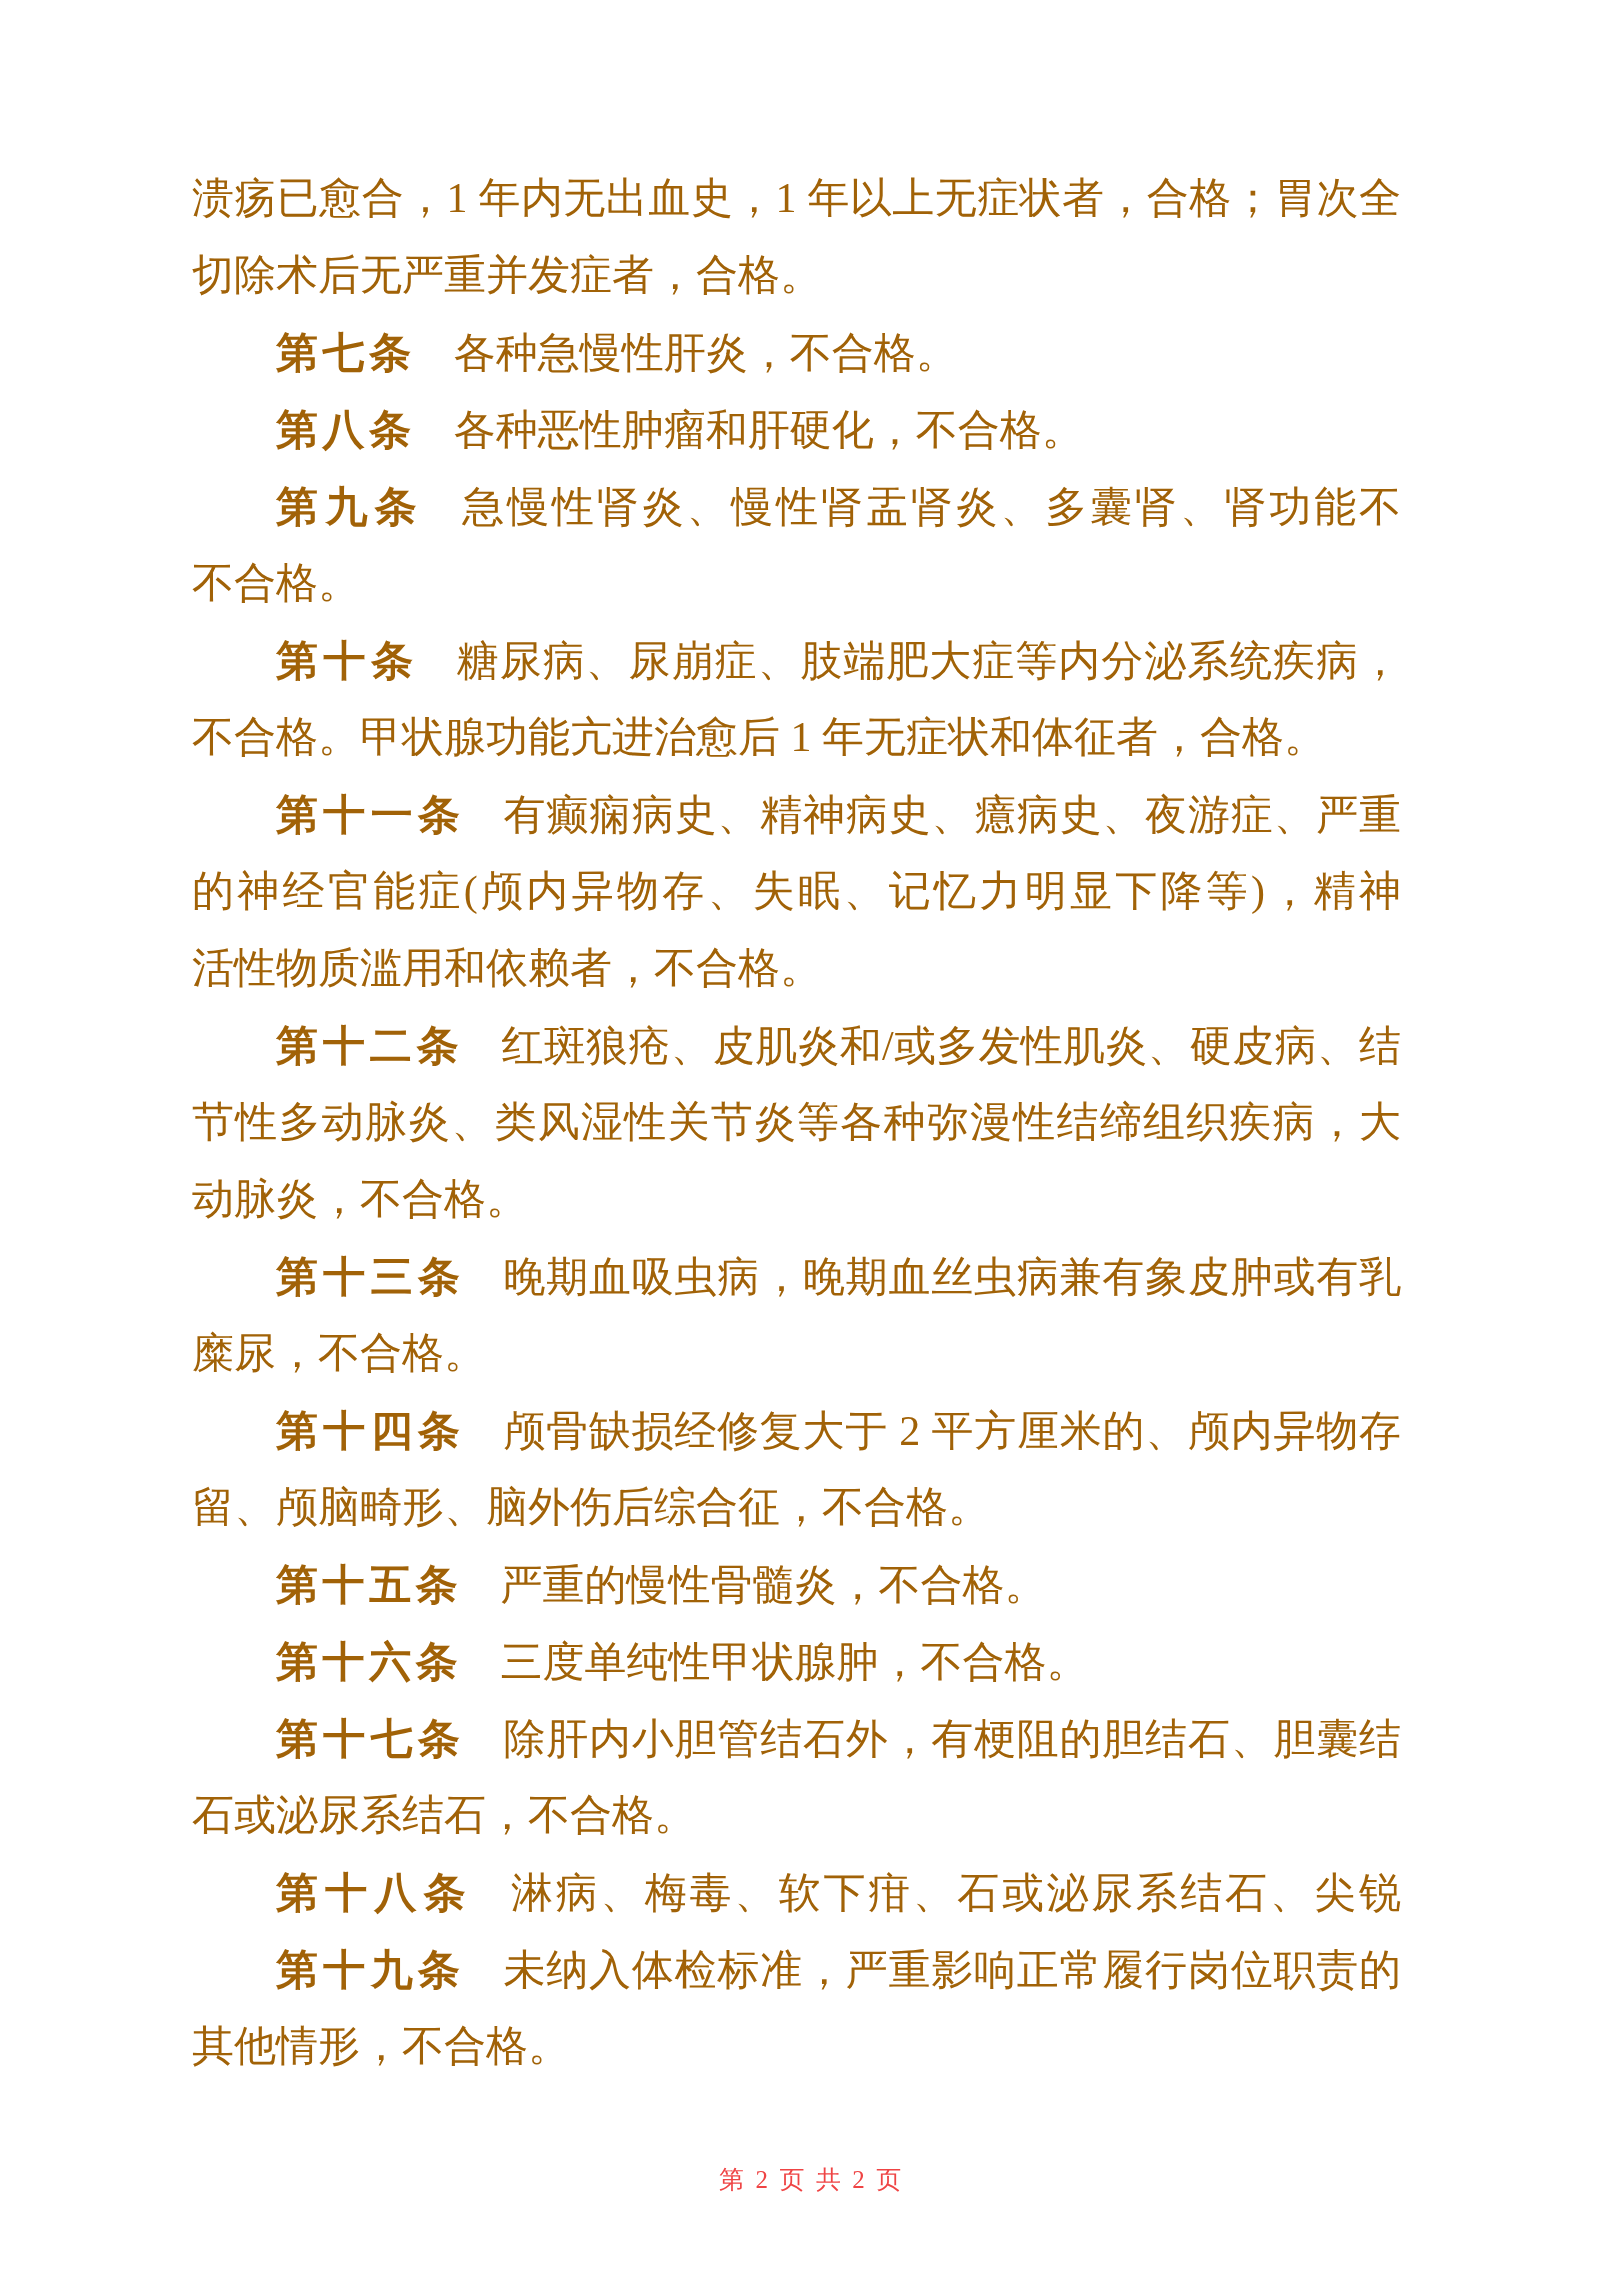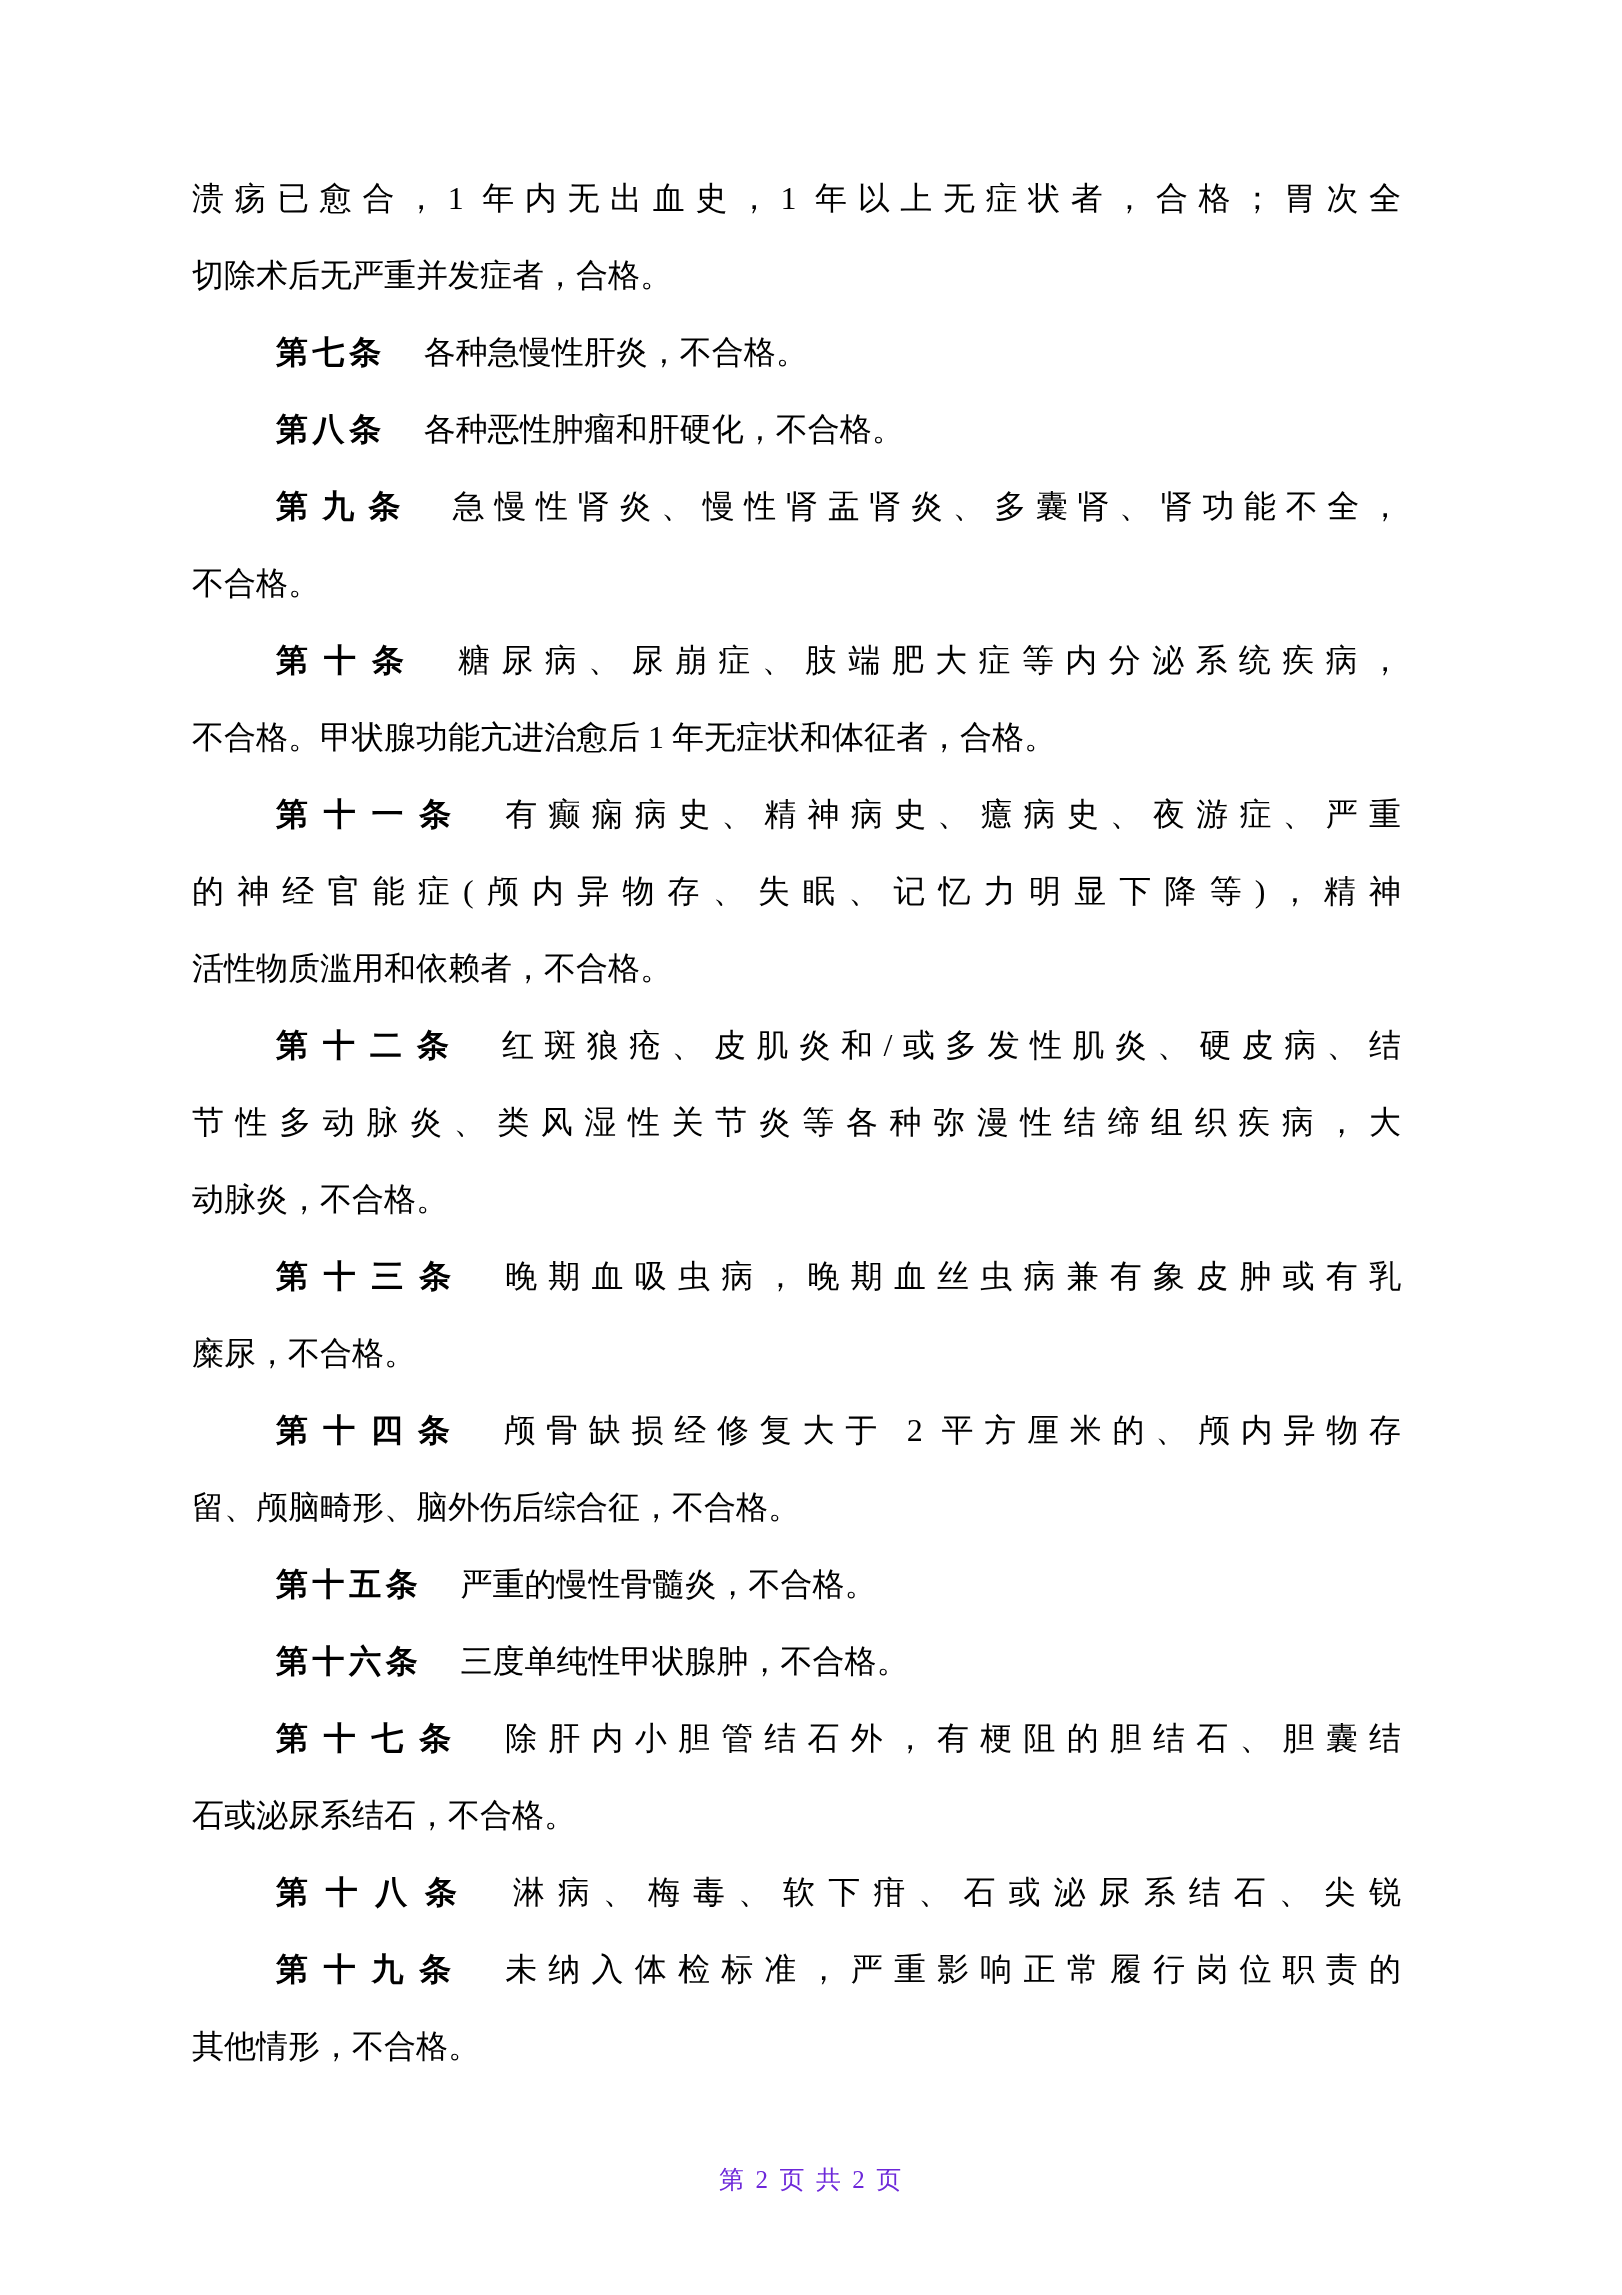--- a/index.html
+++ b/index.html
@@ -17,22 +17,22 @@
   }
   .doc-body {
     position: absolute;
     left: 192px;
     top: 160px;
     width: 1209px;
   }
   .line {
     height: 77px;
     line-height: 77px;
-    font-size: 32px;
-    color: #000000;
+    font-size: 42px;
+    color: #a16207;
     text-align: left;
     overflow: hidden;
   }
   .line.just {
     text-align: justify;
     text-align-last: justify;
   }
   .line.ind {
     text-indent: 84px;
   }
@@ -43,21 +43,21 @@
     margin-right: 38px;
   }
   .footer {
     position: absolute;
     left: 0;
     top: 2163px;
     width: 100%;
     text-align: center;
     font-size: 25px;
     letter-spacing: 2.6px;
-    color: #6d28d9;
+    color: #ef4444;
     font-family: "Liberation Serif", "DejaVu Serif", serif;
   }
 </style>
 </head>
 <body>
 
 <div class="page">
   <div class="doc-body">
       <div class="line just"><span>溃疡已愈合，1 年内无出血史，1 年以上无症状者，合格；胃次全</span></div>
       <div class="line"><span>切除术后无严重并发症者，合格。</span></div>

